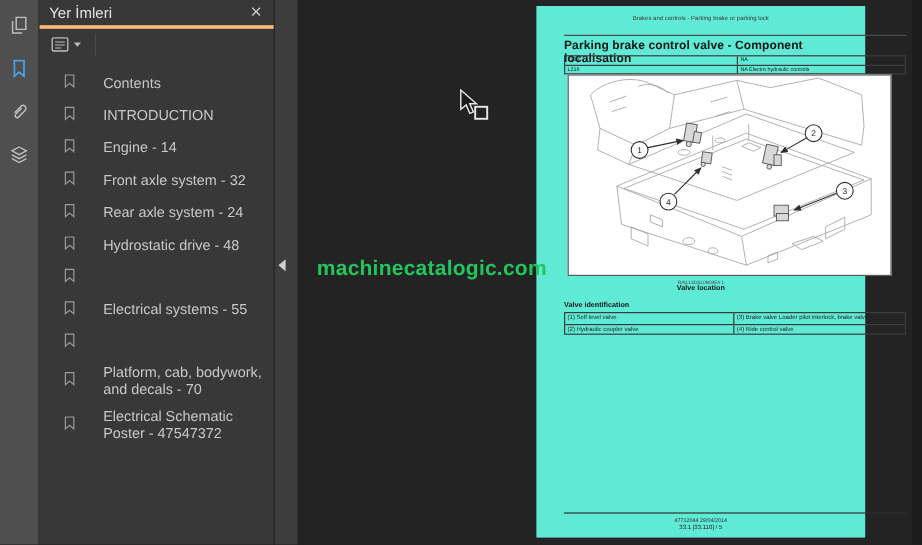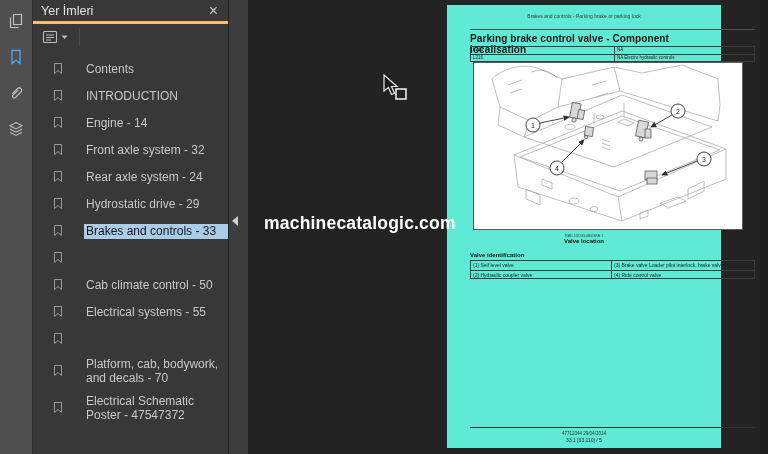--- a/index.html
+++ b/index.html
@@ -145,38 +145,26 @@
       <div class="bm-item">
           <span class="bm-glyph"><svg width="10" height="13">
               <path d="M1.5 1.5 h7 v10 l-3.5 -3 l-3.5 3 z" fill="none" stroke="#9a9a9a"></path>
             </svg></span>
           <span class="bm-label">Rear axle system - 24</span>
         </div>
       <div class="bm-item">
           <span class="bm-glyph"><svg width="10" height="13">
               <path d="M1.5 1.5 h7 v10 l-3.5 -3 l-3.5 3 z" fill="none" stroke="#9a9a9a"></path>
             </svg></span>
-          <span class="bm-label">Hydrostatic drive - 29</span>
-        </div>
-      <div class="bm-item selected">
-          <span class="bm-glyph"><svg width="10" height="13">
-              <path d="M1.5 1.5 h7 v10 l-3.5 -3 l-3.5 3 z" fill="none" stroke="#9a9a9a"></path>
-            </svg></span>
-          <span class="bm-label">Brakes and controls - 33</span>
-        </div>
-      <div class="bm-item">
-          <span class="bm-glyph"><svg width="10" height="13">
-              <path d="M1.5 1.5 h7 v10 l-3.5 -3 l-3.5 3 z" fill="none" stroke="#9a9a9a"></path>
-            </svg></span>
-        </div>
-      <div class="bm-item">
-          <span class="bm-glyph"><svg width="10" height="13">
-              <path d="M1.5 1.5 h7 v10 l-3.5 -3 l-3.5 3 z" fill="none" stroke="#9a9a9a"></path>
-            </svg></span>
-          <span class="bm-label">Cab climate control - 50</span>
+          <span class="bm-label">Hydrostatic drive - 48</span>
+        </div>
+      <div class="bm-item">
+          <span class="bm-glyph"><svg width="10" height="13">
+              <path d="M1.5 1.5 h7 v10 l-3.5 -3 l-3.5 3 z" fill="none" stroke="#9a9a9a"></path>
+            </svg></span>
         </div>
       <div class="bm-item">
           <span class="bm-glyph"><svg width="10" height="13">
               <path d="M1.5 1.5 h7 v10 l-3.5 -3 l-3.5 3 z" fill="none" stroke="#9a9a9a"></path>
             </svg></span>
           <span class="bm-label">Electrical systems - 55</span>
         </div>
       <div class="bm-item">
           <span class="bm-glyph"><svg width="10" height="13">
               <path d="M1.5 1.5 h7 v10 l-3.5 -3 l-3.5 3 z" fill="none" stroke="#9a9a9a"></path>
@@ -198,21 +186,21 @@
     </div>
   </div>
 
   <div class="splitter">
     <div class="splitter-handle"></div>
   </div>
 
   <div class="canvas"></div>
   <div class="scroll-strip"></div>
 
-  <div class="watermark" style="color:#ffffff;">machinecatalogic.com</div>
+  <div class="watermark" style="color:#22c55e;">machinecatalogic.com</div>
 
   <div class="cursor">
     <svg width="28" height="30">
       <polygon points="1,1 1,17 5.5,13.5 8.5,20.5 11.5,19.2 8.5,12.5 14,12.5" fill="#1a1a1a" stroke="#e8e8e8" stroke-width="1.2"></polygon>
       <rect x="13" y="15" width="10" height="10" fill="none" stroke="#e8e8e8" stroke-width="1.6"></rect>
     </svg>
   </div>
 
   <div class="page">
     <div class="run-head">Brakes and controls - Parking brake or parking lock</div>

